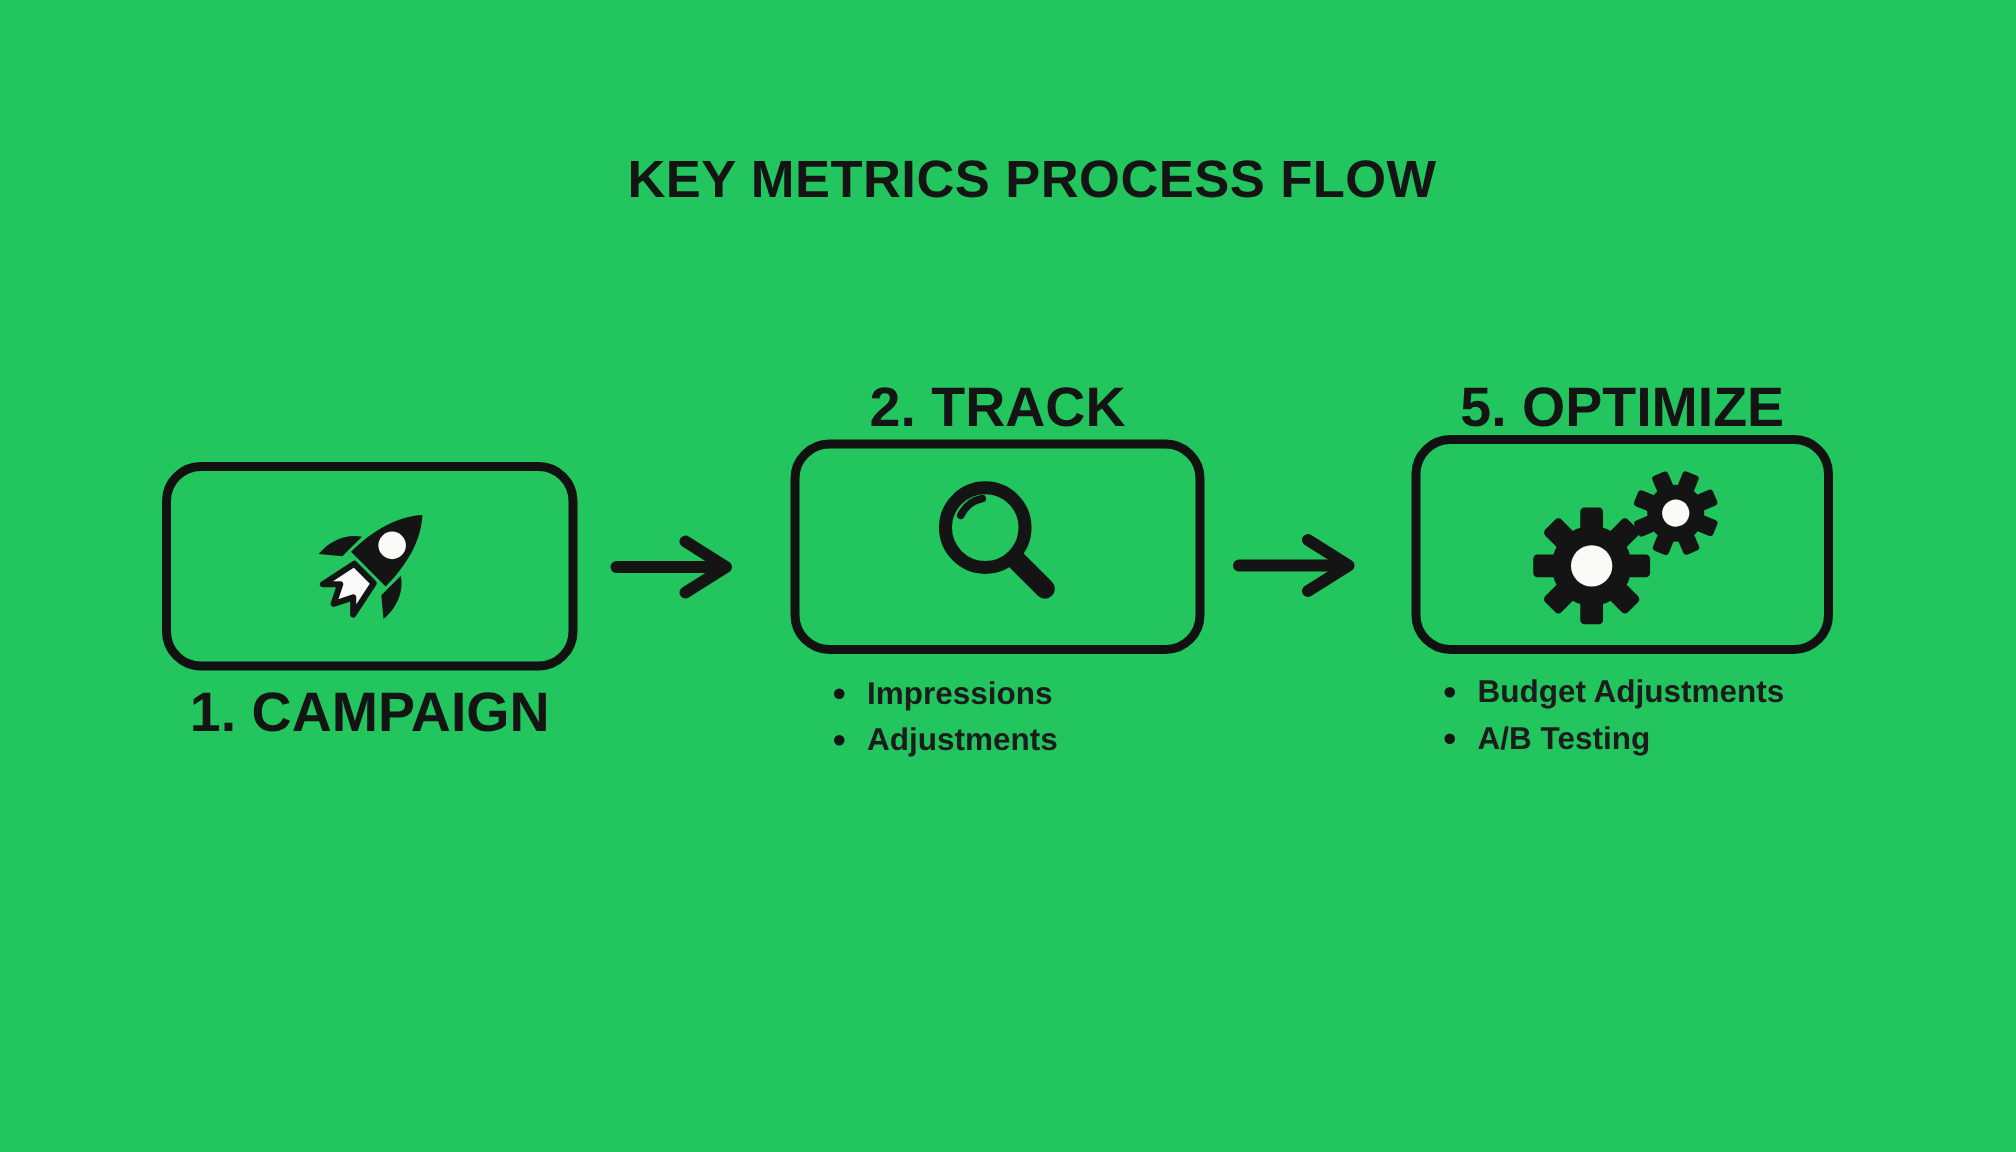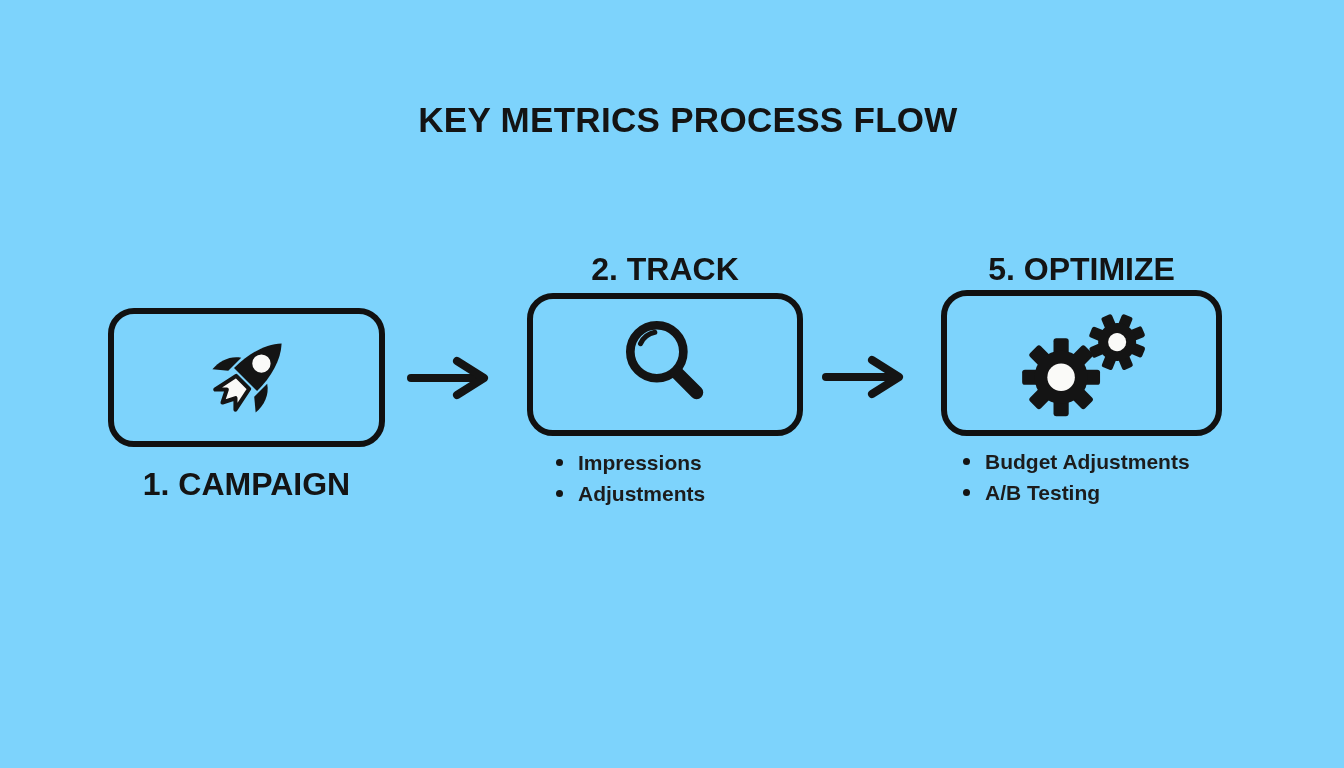--- a/index.html
+++ b/index.html
@@ -1,20 +1,20 @@
 <!DOCTYPE html>
 <html><head>
 <meta charset="utf-8">
 <style>
   html, body { margin: 0; padding: 0; background: #e9e9e7; }
   .stage {
     position: relative;
     width: 1344px;
     height: 768px;
-    background: #7dd3fc;
+    background: #22c55e;
     overflow: hidden;
     font-family: "Liberation Sans", "DejaVu Sans", sans-serif;
     color: #141414;
   }
   .title {
     position: absolute;
     top: 100px;
     left: 16px;
     width: 1344px;
     text-align: center;
@@ -32,26 +32,26 @@
     display: flex;
     align-items: center;
     justify-content: center;
   }
   .box-campaign { left: 108px; top: 308px; width: 277px; height: 139px; }
   .box-track    { left: 527px; top: 293px; width: 276px; height: 143px; }
   .box-optimize { left: 941px; top: 290px; width: 281px; height: 146px; }
   .step-label {
     position: absolute;
     text-align: center;
-    font-size: 32px;
+    font-size: 37px;
     font-weight: 700;
     color: #141414;
     white-space: nowrap;
   }
-  .label-campaign { left: 108px; width: 277px; top: 466px; }
+  .label-campaign { left: 108px; width: 277px; top: 454px; }
   .label-track    { left: 527px; width: 276px; top: 251px; }
   .label-optimize { left: 941px; width: 281px; top: 251px; }
   .arrow {
     position: absolute;
     width: 92px;
     height: 44px;
   }
   .arrow-1 { left: 406px; top: 356px; }
   .arrow-2 { left: 821px; top: 355px; }
   .bullet-list {

